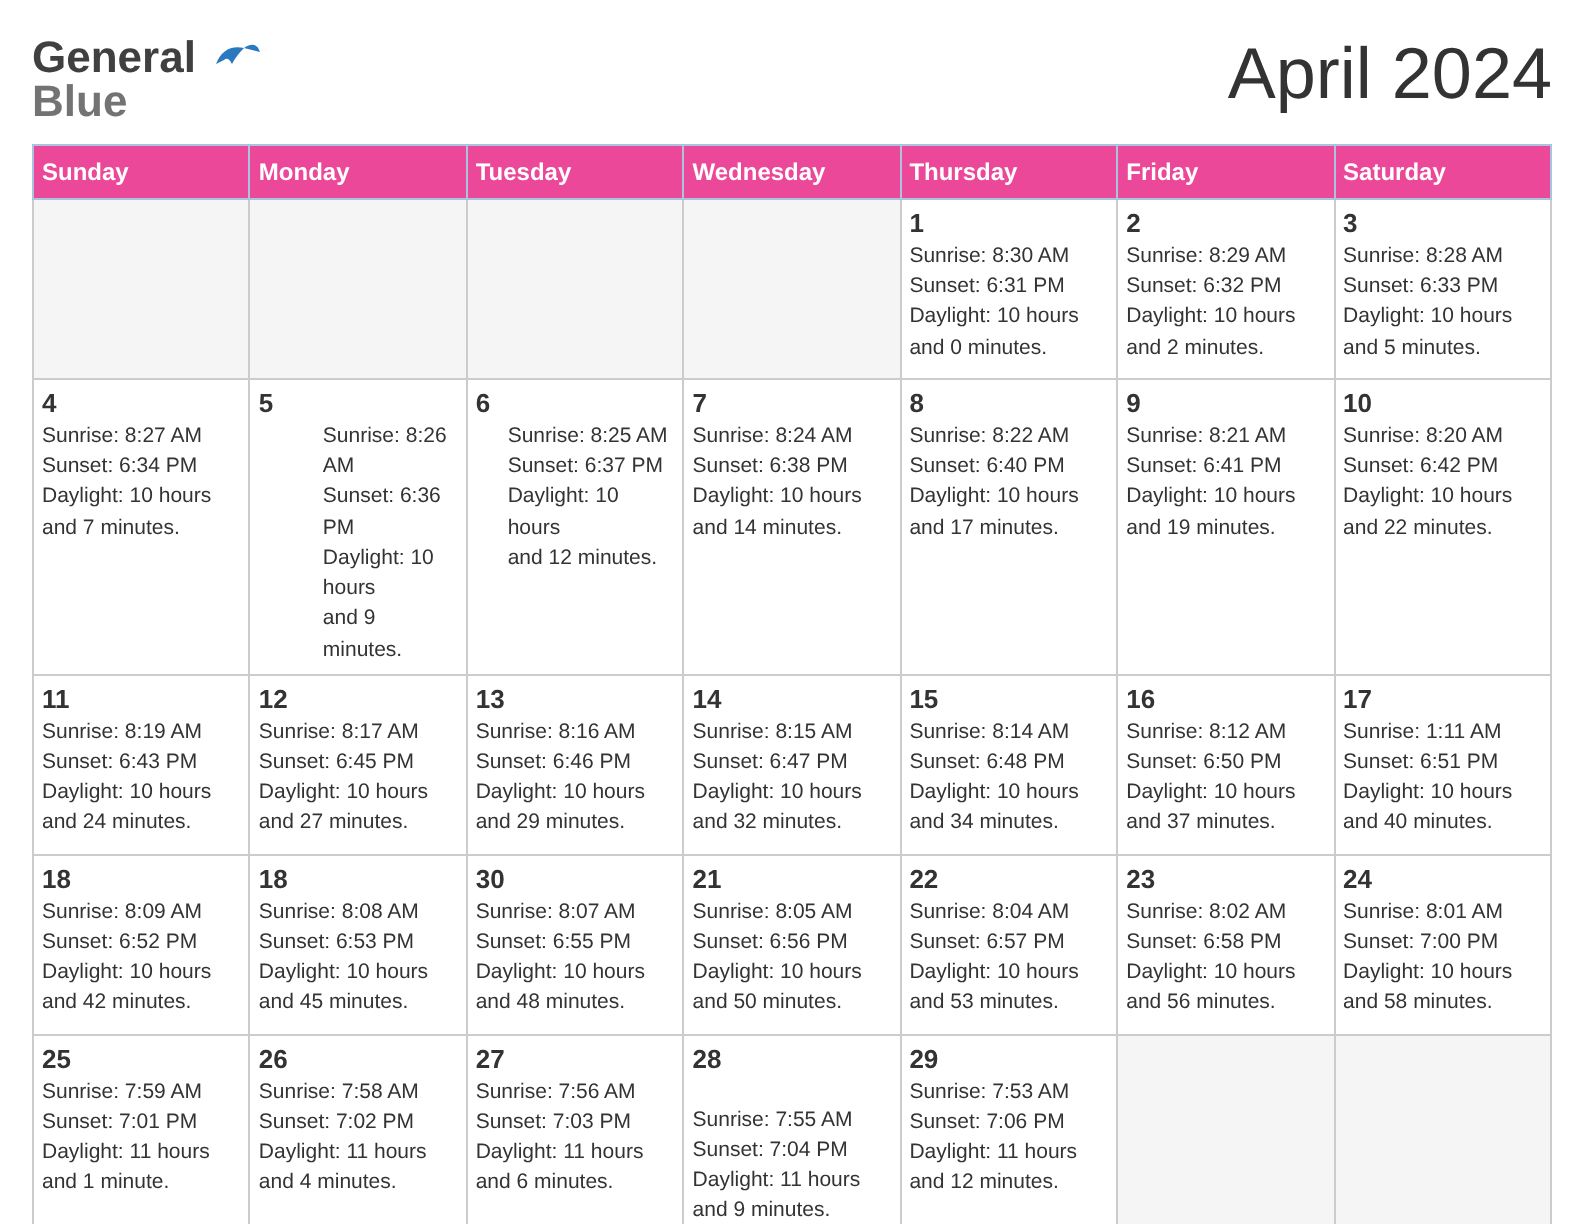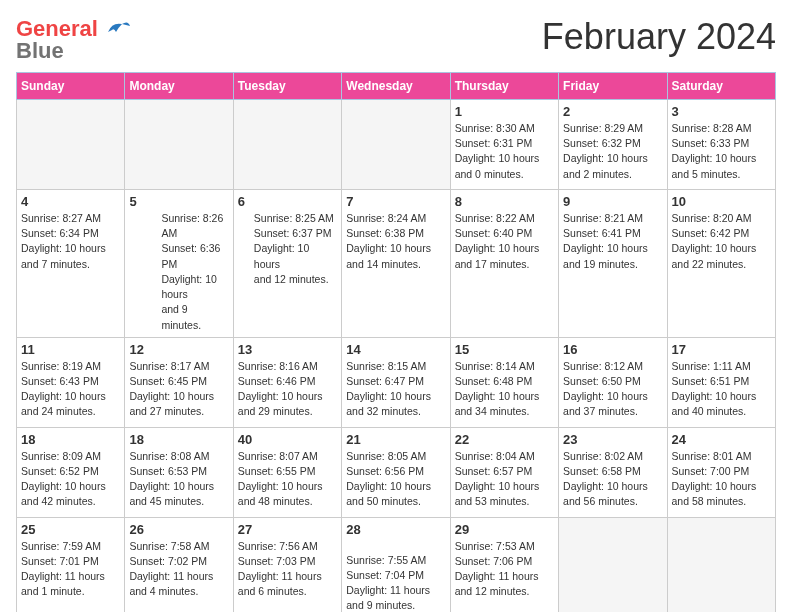--- a/index.html
+++ b/index.html
@@ -76,30 +76,30 @@
       line-height: 1.45;
       color: #333;
     }
   </style>
 </head>
 <body>
 
 <div class="header-area">
   <div class="logo">
     <div class="logo-top">
-      <span style="font-size:22px;font-weight:bold;color:#ef4444;">General</span>
+      <span style="font-size:22px;font-weight:bold;color:#404040;">General</span>
       <svg width="28" height="22" viewBox="0 0 28 22" style="margin-left:2px;">
         <path d="M6,14 Q10,4 20,6 Q16,10 14,14 Q12,10 10,12 Z" fill="#2979c0"></path>
         <path d="M20,6 Q26,2 28,8 Q24,7 20,6Z" fill="#2979c0"></path>
       </svg>
     </div>
     <span style="font-size:22px;font-weight:bold;color:#737373;margin-top:-4px;">Blue</span>
   </div>
   <div class="title-area">
-    <div class="calendar-title">February 2024</div>
+    <div class="calendar-title">April 2024</div>
   </div>
 </div>
 
 <table>
   <thead>
     <tr>
     <th>Sunday</th>
         <th>Monday</th>
         <th>Tuesday</th>
         <th>Wednesday</th>
@@ -247,21 +247,21 @@
 and 42 minutes.</div>
         </td>
         <td>
           <span class="day-num">18</span>
           <div class="day-info" style="white-space: pre-line;">Sunrise: 8:08 AM
 Sunset: 6:53 PM
 Daylight: 10 hours
 and 45 minutes.</div>
         </td>
         <td>
-          <span class="day-num">40</span>
+          <span class="day-num">30</span>
           <div class="day-info" style="white-space: pre-line;">Sunrise: 8:07 AM
 Sunset: 6:55 PM
 Daylight: 10 hours
 and 48 minutes.</div>
         </td>
         <td>
           <span class="day-num">21</span>
           <div class="day-info" style="white-space: pre-line;">Sunrise: 8:05 AM
 Sunset: 6:56 PM
 Daylight: 10 hours

